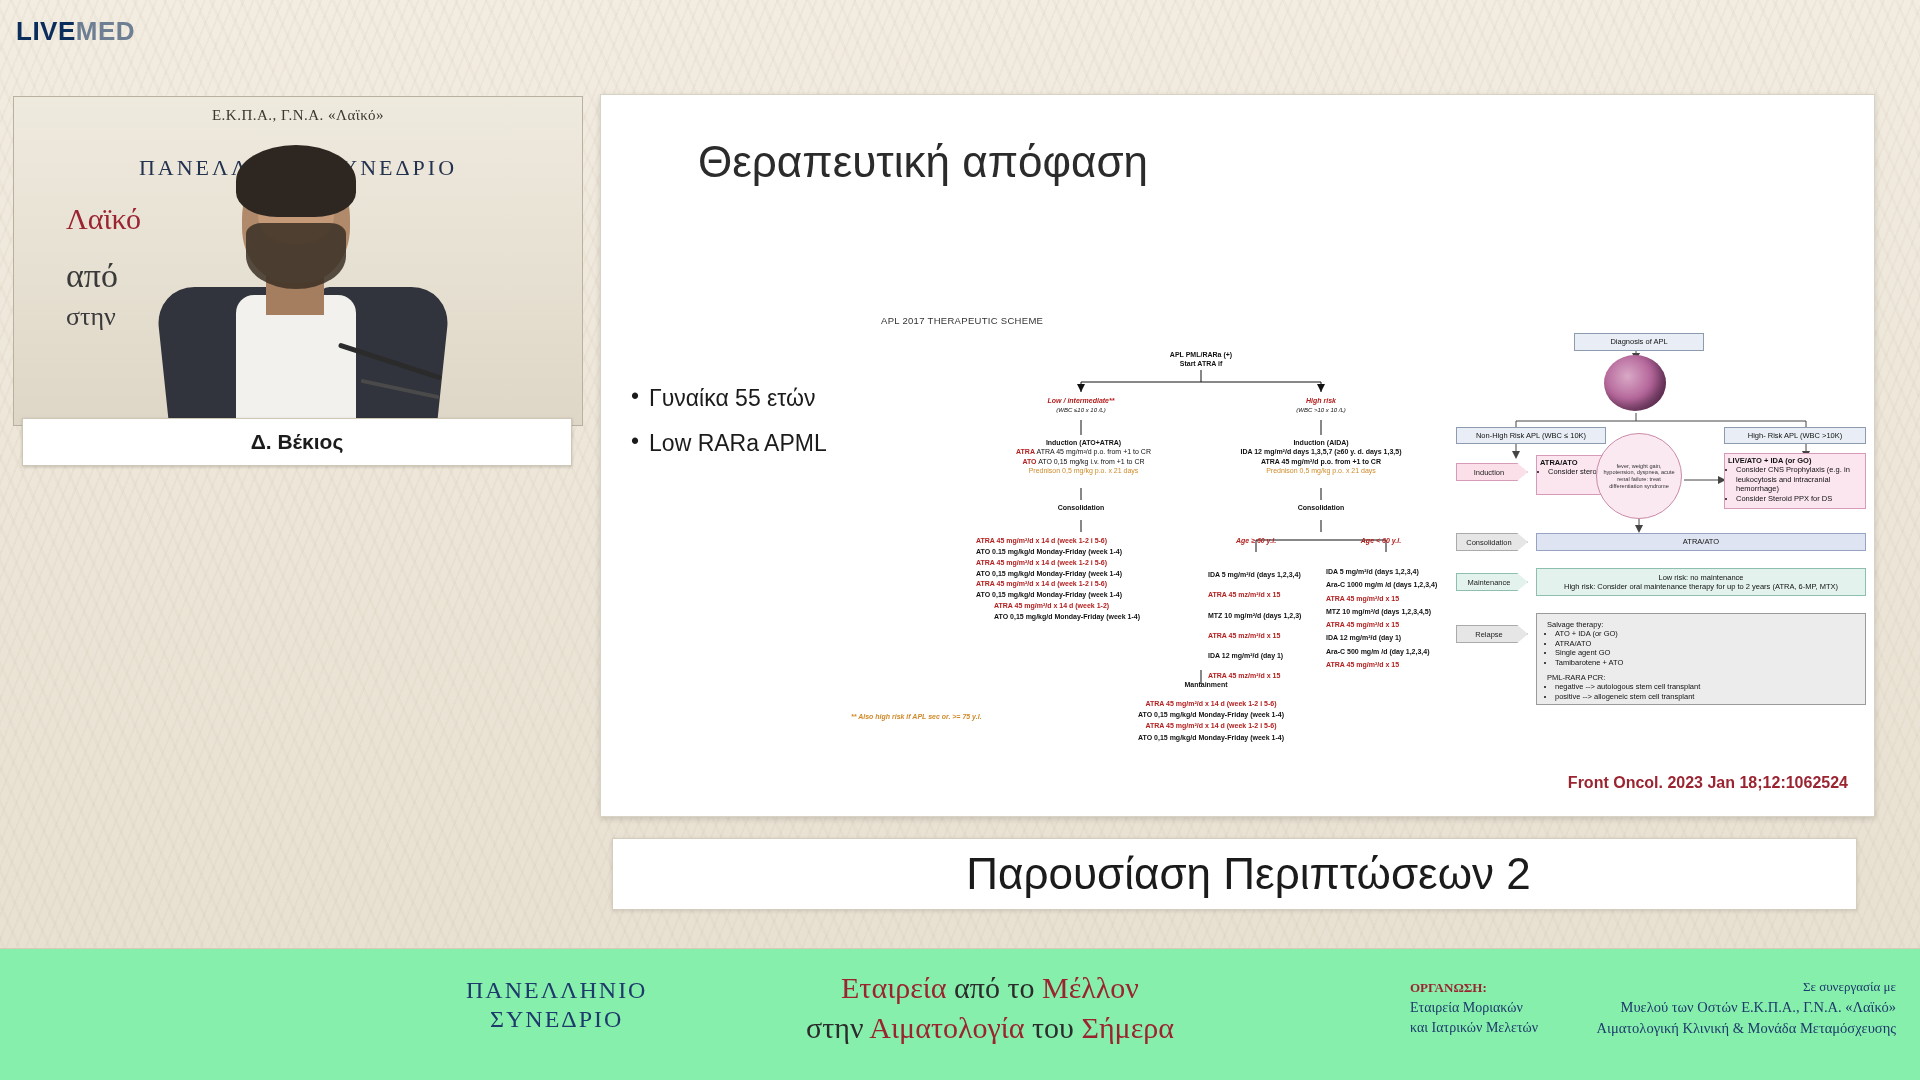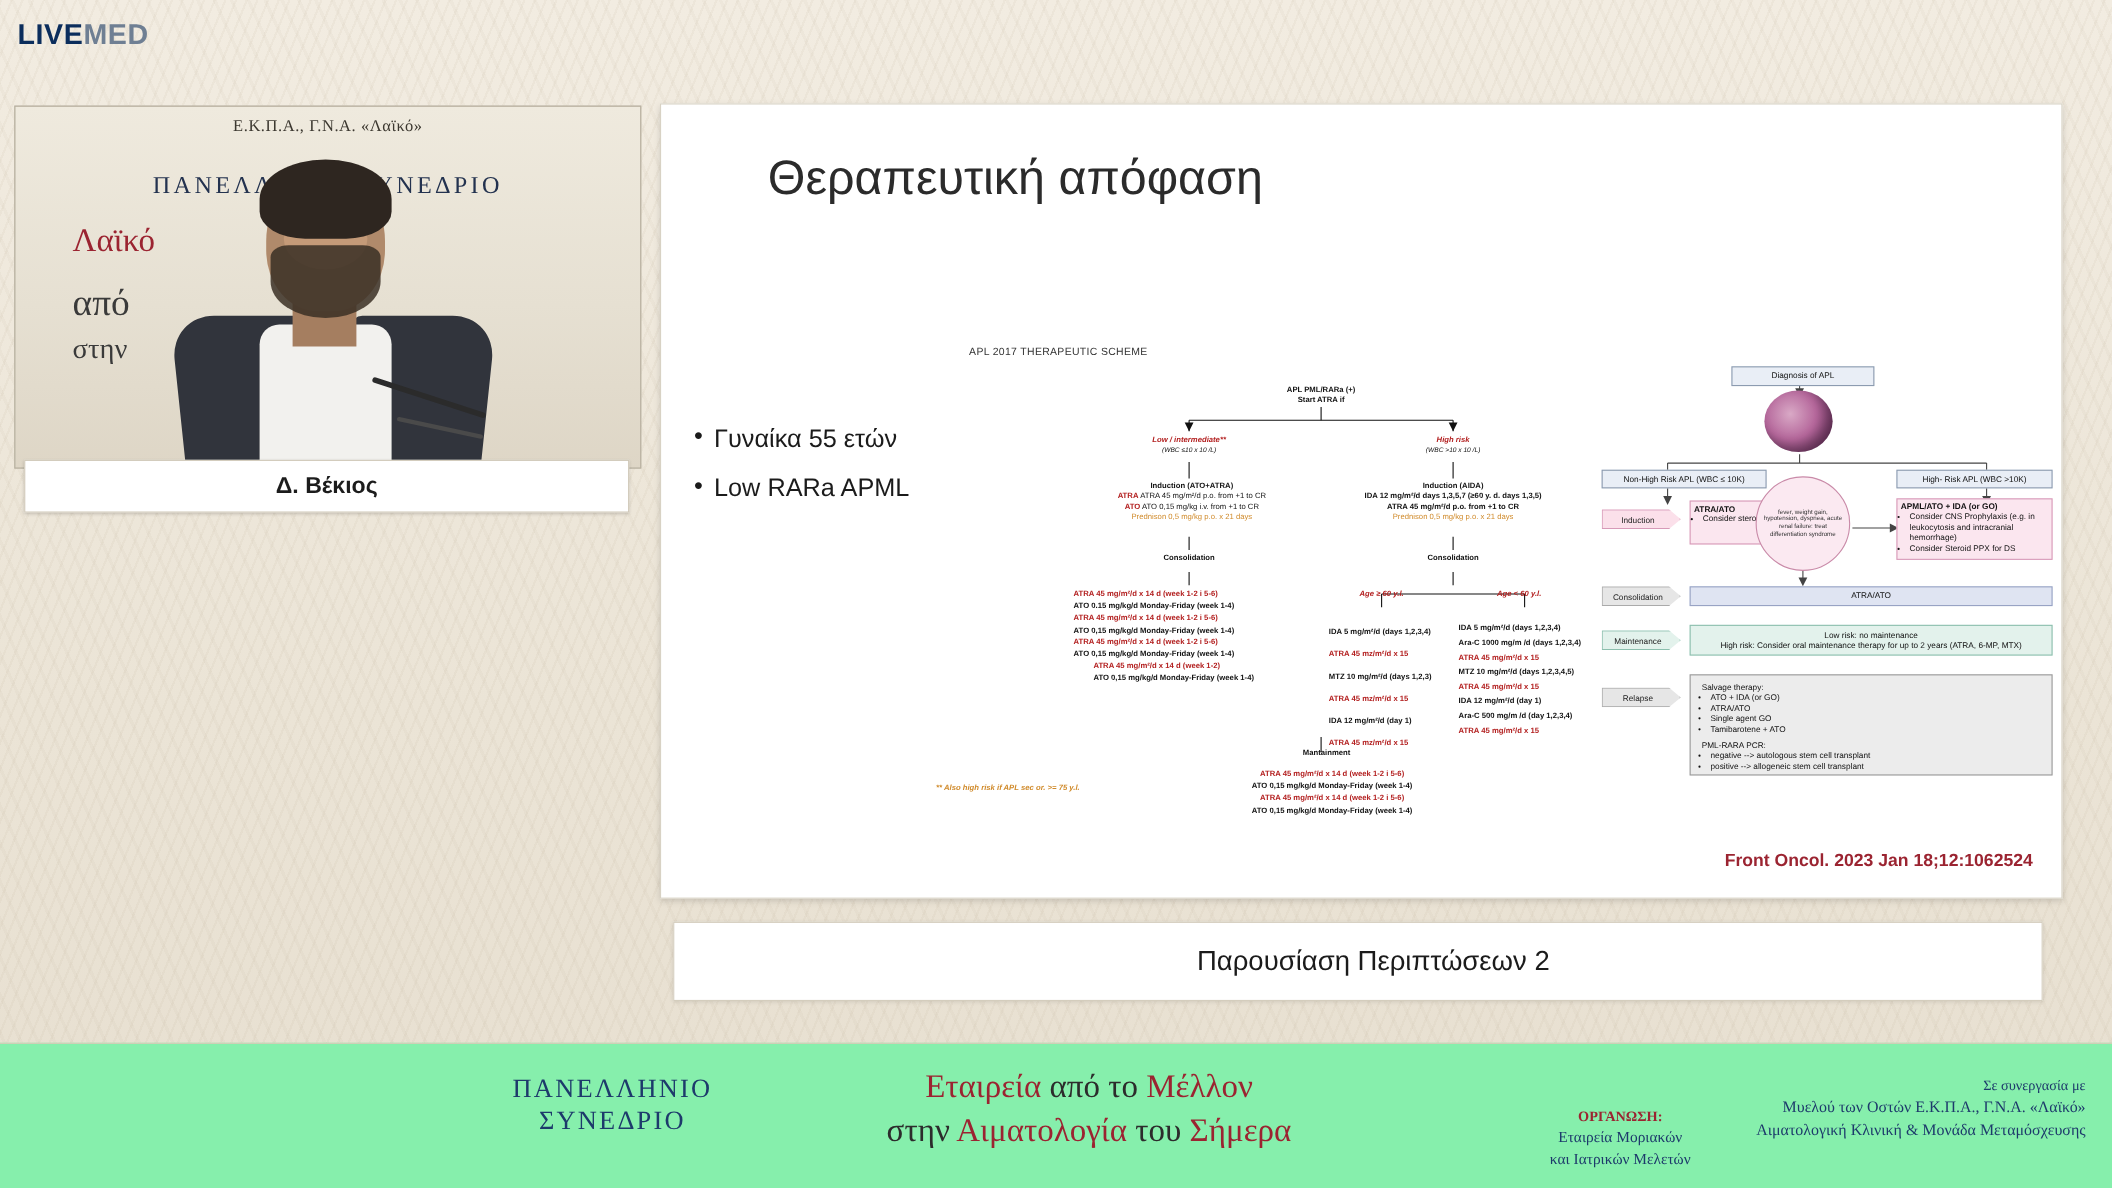--- a/index.html
+++ b/index.html
@@ -177,21 +177,21 @@
   }
   .ul { margin:0; padding-left:8px; }
 
   
   .caption-bar {
     position:absolute; left:612px; top:838px; width:1245px; height:72px;
     background:#ffffff; border:1px solid #d4cdbd;
     display:flex; align-items:center; justify-content:center;
     box-shadow:0 1px 4px rgba(0,0,0,.12);
   }
-  .caption-bar span { font-size:25px; color:#1b1b1b;margin-left:28px; }
+  .caption-bar span { font-size:44px; color:#1b1b1b;margin-left:28px; }
 
   
   .footer {
     position:absolute; left:0; right:0; bottom:0; height:132px;
     background:#86efac; border-top:1px solid #d6cdb9;
   }
   .footer-inner { position:relative; width:100%; height:100%; }
   .f-left {
     position:absolute; left:466px; top:28px; text-align:center;
     font-family:"Liberation Serif", serif; color:#1d3a6b; letter-spacing:2px;
@@ -199,22 +199,22 @@
   .f-left .l1 { font-size:24px; }
   .f-left .l2 { font-size:24px; margin-top:2px; }
   .f-mid {
     position:absolute; left:770px; top:22px; width:440px; text-align:center;
     font-family:"Liberation Serif", serif; color:#2c2c2c;
   }
   .f-mid .row1 { font-size:30px; }
   .f-mid .row2 { font-size:30px; margin-top:6px; }
   .f-mid .hl { color:#9b2431; }
   .f-org {
-    position:absolute; left:1378px; top:30px; width:190px; text-align:center;
-    font-family:"Liberation Serif", serif; color:#1d3a6b; font-size:14px; line-height:1.45;margin-top:27px;
+    position:absolute; left:1410px; top:30px; width:190px; text-align:left;
+    font-family:"Liberation Serif", serif; color:#1d3a6b; font-size:14px; line-height:1.45;
   }
   .f-org .ttl { color:#9b2431; font-weight:bold; font-size:13px; }
   .f-right {
     position:absolute; right:24px; top:28px; width:400px; text-align:right;
     font-family:"Liberation Serif", serif; color:#1d3a6b; font-size:14.5px; line-height:1.5;
   }
   .f-right .small { font-size:13px; }
 </style>
 </head>
 <body>
@@ -407,21 +407,21 @@
           <ul class="ul">
             <li>Consider steroid PPX for DS</li>
           </ul>
         </div>
       </div>
 
       <div class="circle-note">fever, weight gain, hypotension, dyspnea, acute renal failure: treat differentiation syndrome</div>
 
       <div class="box pink left-text" style="left:268px; top:128px; width:142px; height:56px; align-items:flex-start;">
         <div>
-          <div class="b">APML/ATO + IDA (or GO)</div>
+          <div class="b">LIVE/ATO + IDA (or GO)</div>
           <ul class="ul">
             <li>Consider CNS Prophylaxis (e.g. in leukocytosis and intracranial hemorrhage)</li>
             <li>Consider Steroid PPX for DS</li>
           </ul>
         </div>
       </div>
 
       <div class="box lav" style="left:80px; top:208px; width:330px; height:18px;">ATRA/ATO</div>
 
       <div class="box green" style="left:80px; top:243px; width:330px; height:28px;">

